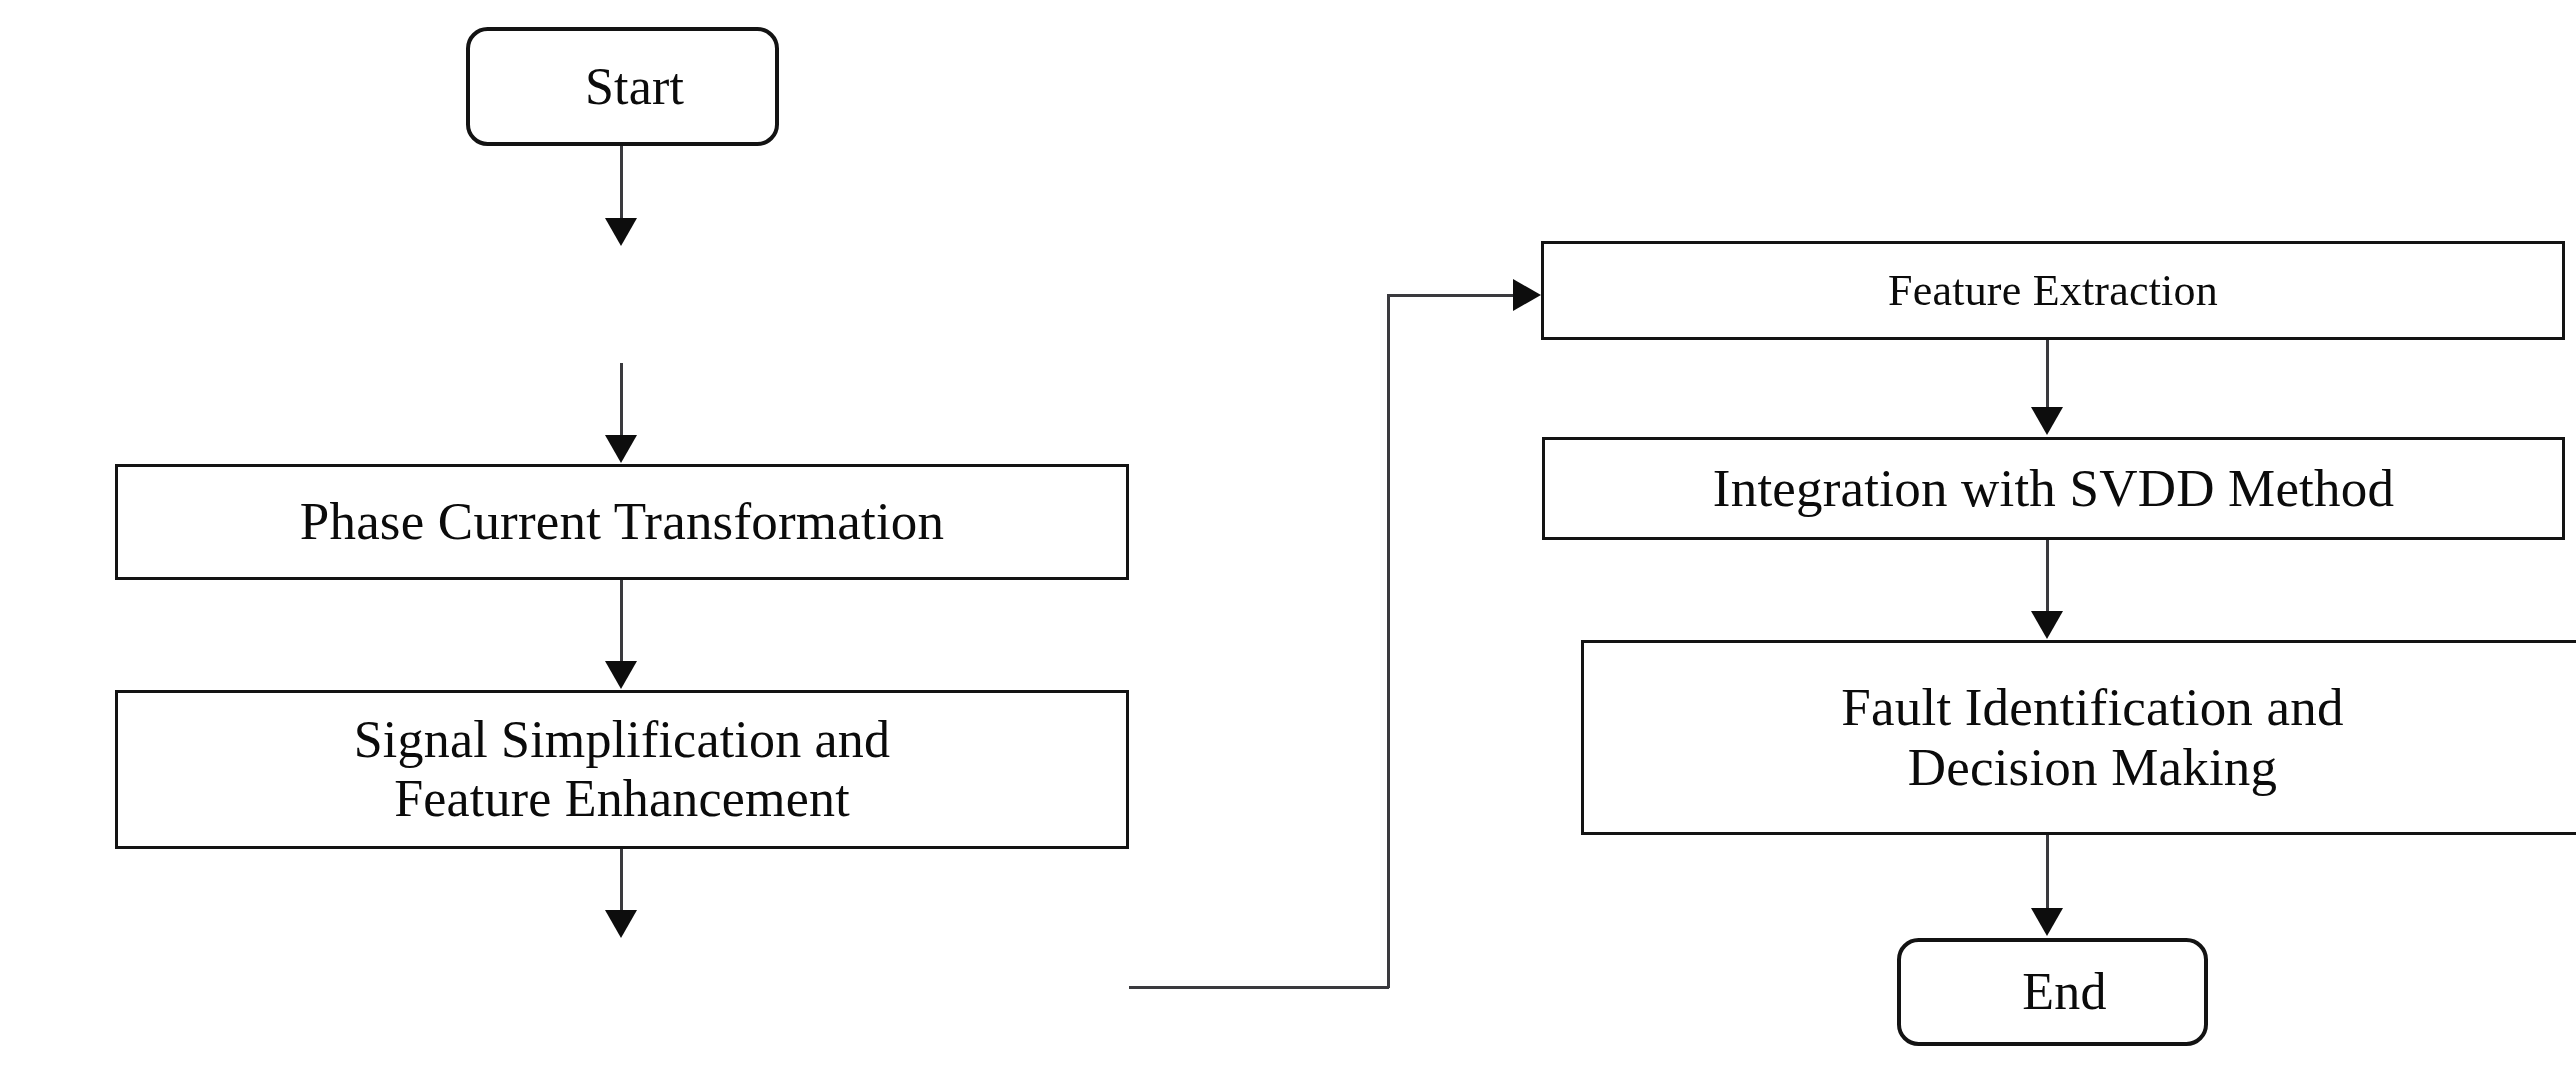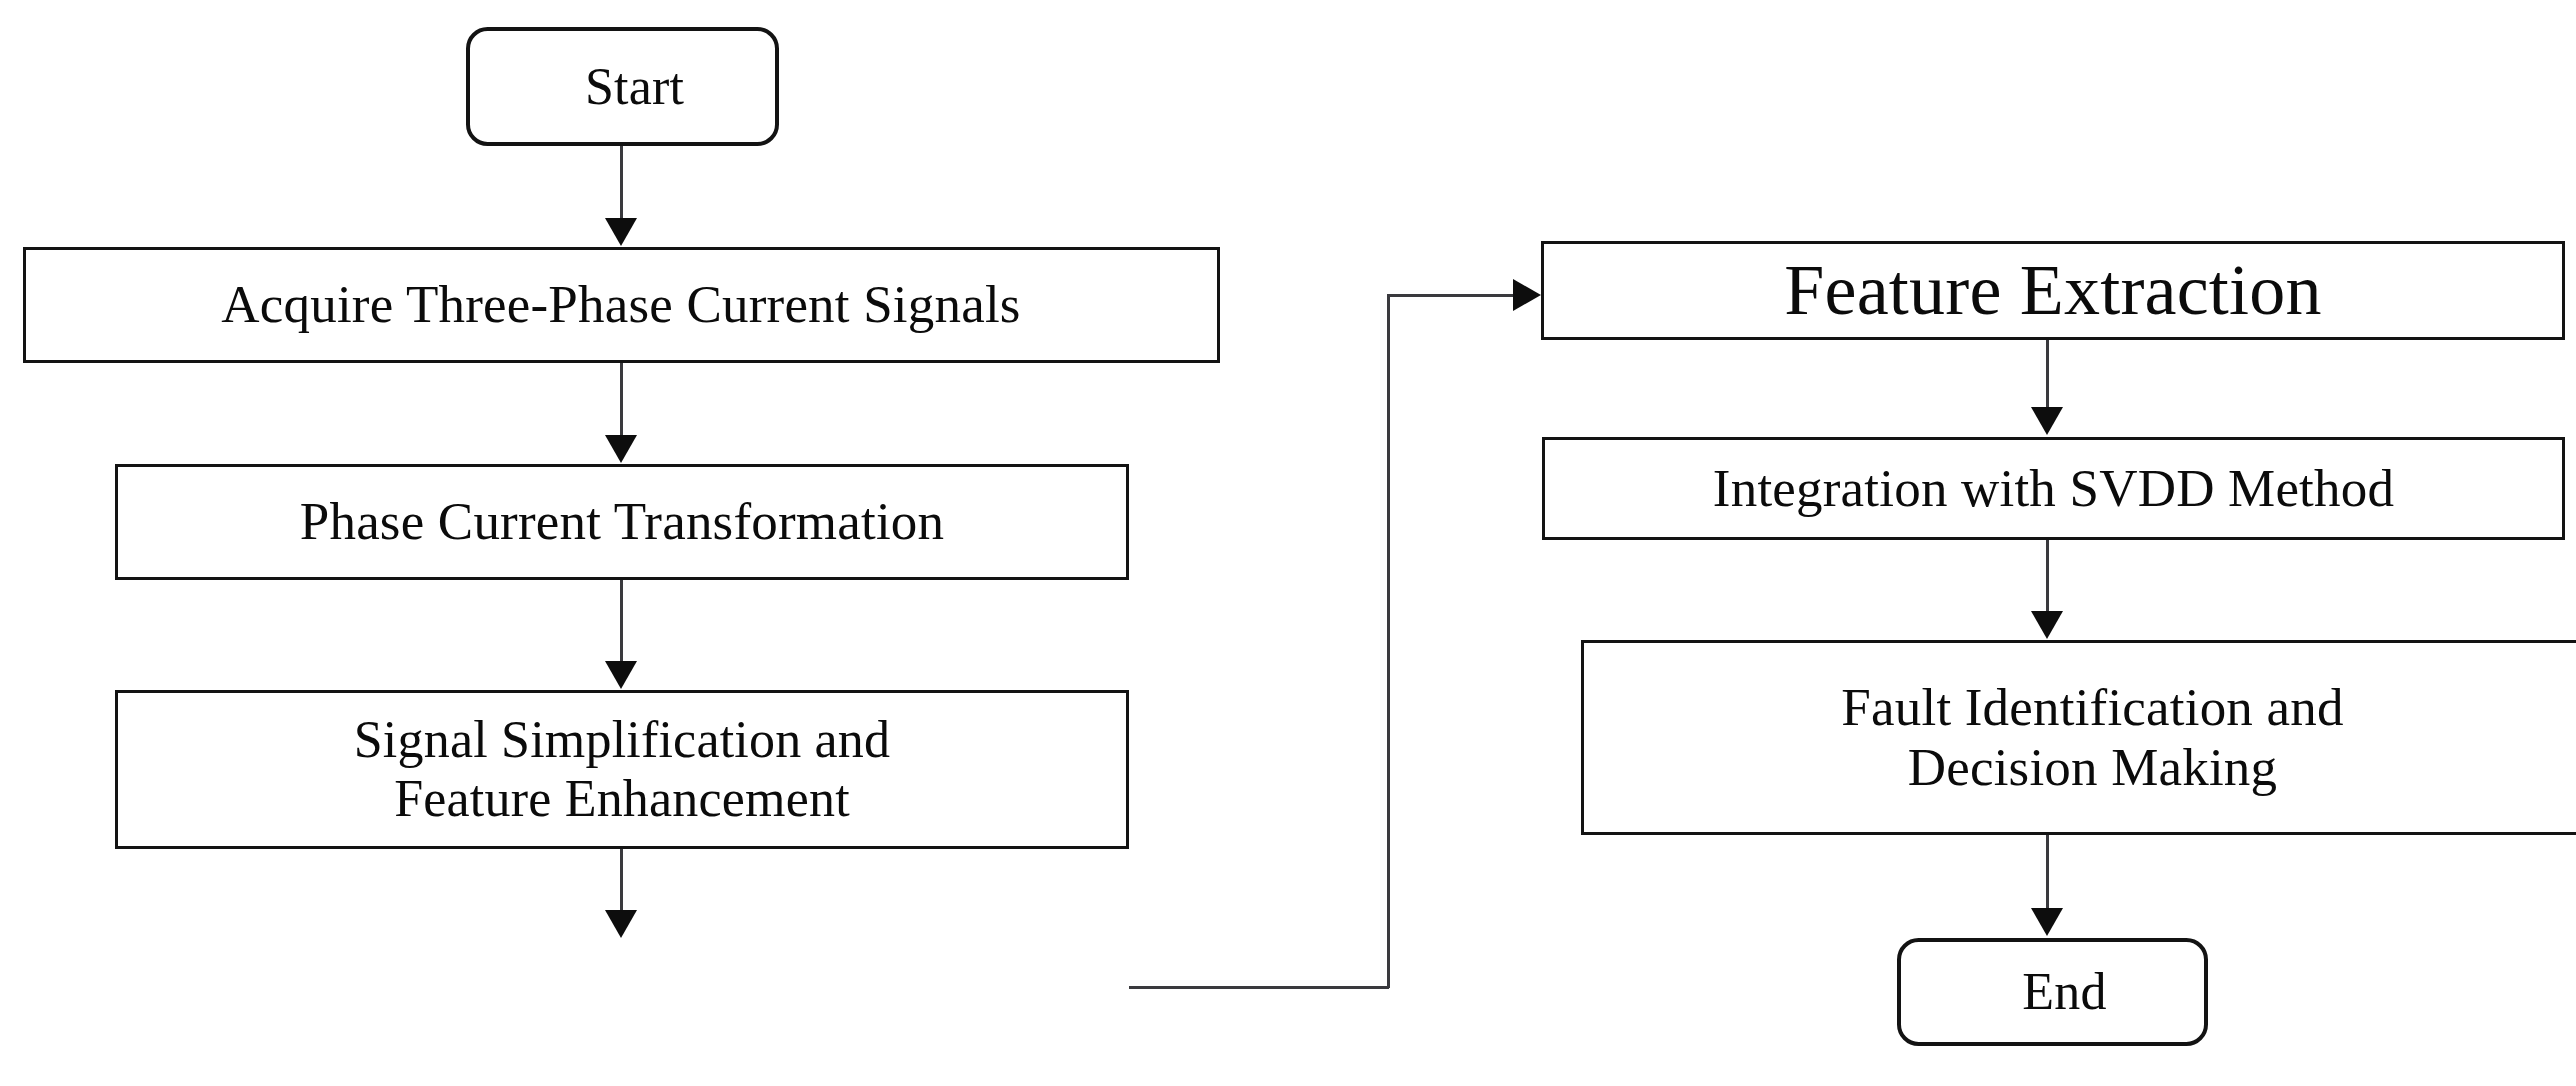--- a/index.html
+++ b/index.html
@@ -42,21 +42,21 @@
   }
 
   
   #node-start       { left: 466px;  top: 27.4px;   width: 313px;  height: 119px; font-size: 52px; }
   #node-acquire     { left: 22.5px;   top: 247px;  width: 1197px; height: 116px; font-size: 53px; }
   #node-transform   { left: 115px;  top: 464px;  width: 1014px; height: 116px; font-size: 53px; }
   #node-simplify    { left: 115px;  top: 690px;  width: 1014px; height: 159px; font-size: 52px; }
   #node-stft        { left: 115px;  top: 940px; width: 1014px; height: 101px; font-size: 53px; }
 
   
-  #node-feature     { left: 1541px; top: 241px;  width: 1024px; height: 99px; font-size: 72px; align-items: center; }
+  #node-feature     { left: 1541px; top: 241px;  width: 1024px; height: 99px; font-size: 44px; align-items: center; }
   #node-svdd        { left: 1542px; top: 437px;  width: 1023px; height: 103px; font-size: 53px; }
   #node-fault       { left: 1581px; top: 640px;  width: 1023px; height: 195px; font-size: 53px; }
   #node-end         { left: 1897px; top: 938px; width: 311px;  height: 108px; font-size: 52px; }
 
   
   .conn {
     position: absolute;
     background: #3a3a3e;
   }
   .conn.v { width: 2.5px; }
@@ -107,23 +107,20 @@
 </style>
 </head>
 <body>
 
 <div id="canvas">
 
   <div class="node rounded" id="node-start">
     <span class="node-label">Start</span>
   </div>
 
-  <div class="node" id="node-acquire">
-    <span class="node-label">Acquire Three-Phase Current Signals</span>
-  </div>
 
   <div class="node" id="node-transform">
     <span class="node-label">Phase Current Transformation</span>
   </div>
 
   <div class="node" id="node-simplify">
     <span class="node-label">Signal Simplification and
 Feature Enhancement</span>
   </div>
 

